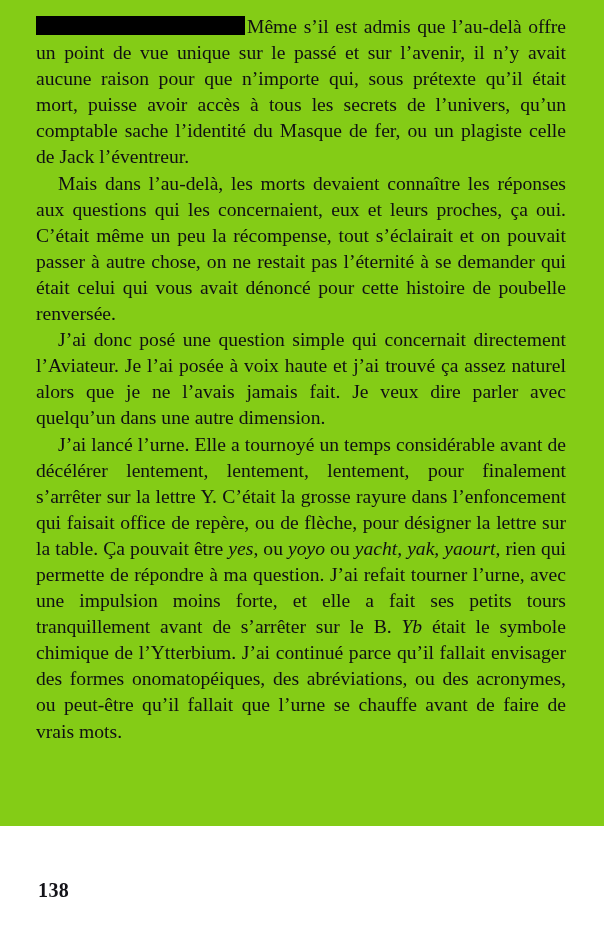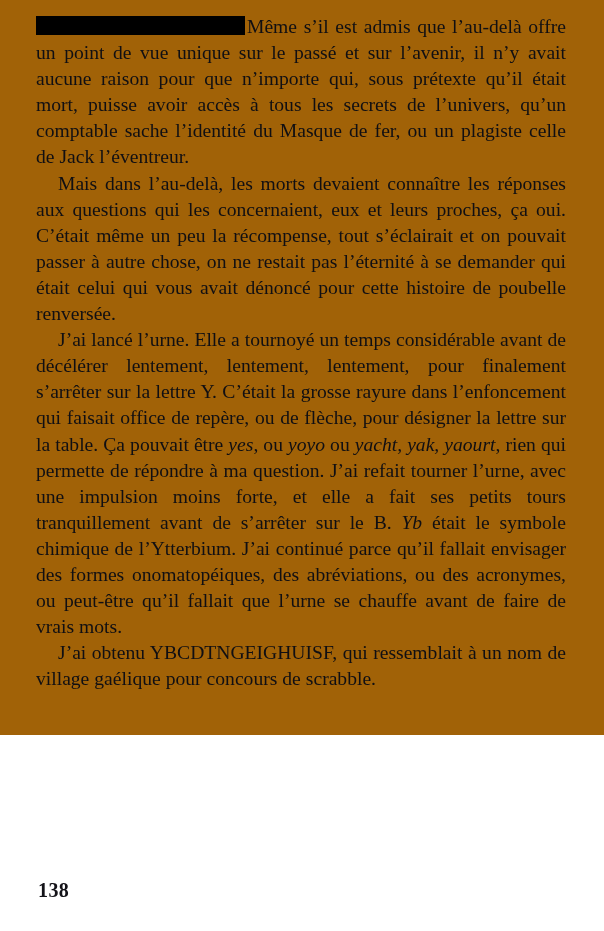--- a/index.html
+++ b/index.html
@@ -12,22 +12,22 @@
     height: 931px;
     overflow: hidden;
     font-family: "Liberation Serif", "DejaVu Serif", serif;
     color: #111014;
     -webkit-font-smoothing: antialiased;
   }
 
   .page {
     position: relative;
     width: 604px;
-    height: 735px;
-    background: #a16207;
+    height: 826px;
+    background: #84cc16;
     box-sizing: border-box;
   }
 
   .text-block {
     position: absolute;
     left: 36px;
     top: 14px;
     width: 530px;
   }
 
@@ -78,24 +78,24 @@
 <body>
 
 <div class="page">
 
   <div class="text-block">
 
     <p class="para first"><span class="redaction"></span><span>Même s’il est admis que l’au-delà offre un point de vue unique sur le passé et sur l’avenir, il n’y avait aucune raison pour que n’importe qui, sous prétexte qu’il était mort, puisse avoir accès à tous les secrets de l’univers, qu’un comptable sache l’identité du Masque de fer, ou un plagiste celle de Jack l’éventreur.</span></p>
 
     <p class="para"><span>Mais dans l’au-delà, les morts devaient connaître les réponses aux questions qui les concernaient, eux et leurs proches, ça oui. C’était même un peu la récompense, tout s’éclairait et on pouvait passer à autre chose, on ne restait pas l’éternité à se demander qui était celui qui vous avait dénoncé pour cette histoire de poubelle renversée.</span></p>
 
+    <p class="para"><span>J’ai donc posé une question simple qui concernait directement l’Aviateur. Je l’ai posée à voix haute et j’ai trouvé ça assez naturel alors que je ne l’avais jamais fait. Je veux dire parler avec quelqu’un dans une autre dimension.</span></p>
 
 
     <p class="para"><span>J’ai lancé l’urne. Elle a tournoyé un temps considérable avant de décélérer lentement, lentement, lentement, pour finalement s’arrêter sur la lettre Y. C’était la grosse rayure dans l’enfoncement qui faisait office de repère, ou de flèche, pour désigner la lettre sur la table. Ça pouvait être </span><i>yes</i><span>, ou </span><i>yoyo</i><span> ou </span><i>yacht, yak, yaourt</i><span>, rien qui permette de répondre à ma question. J’ai refait tourner l’urne, avec une impulsion moins forte, et elle a fait ses petits tours tranquillement avant de s’arrêter sur le B. </span><i>Yb</i><span> était le symbole chimique de l’Ytterbium. J’ai continué parce qu’il fallait envisager des formes onomatopéiques, des abréviations, ou des acronymes, ou peut-être qu’il fallait que l’urne se chauffe avant de faire de vrais mots.</span></p>
 
-    <p class="para"><span>J’ai obtenu YBCDTNGEIGHUISF, qui ressemblait à un nom de village gaélique pour concours de scrabble.</span></p>
 
 
   </div>
 
   <div class="folio">138</div>
 
 </div>
 
 </body></html>

